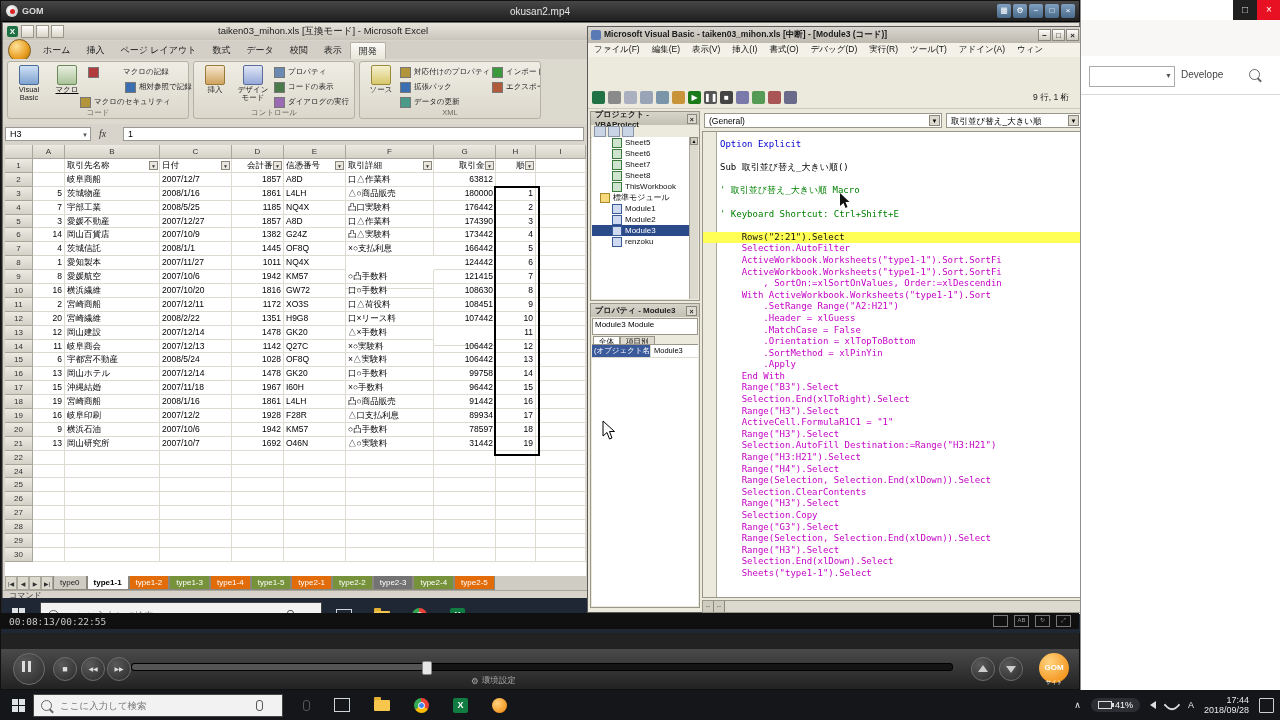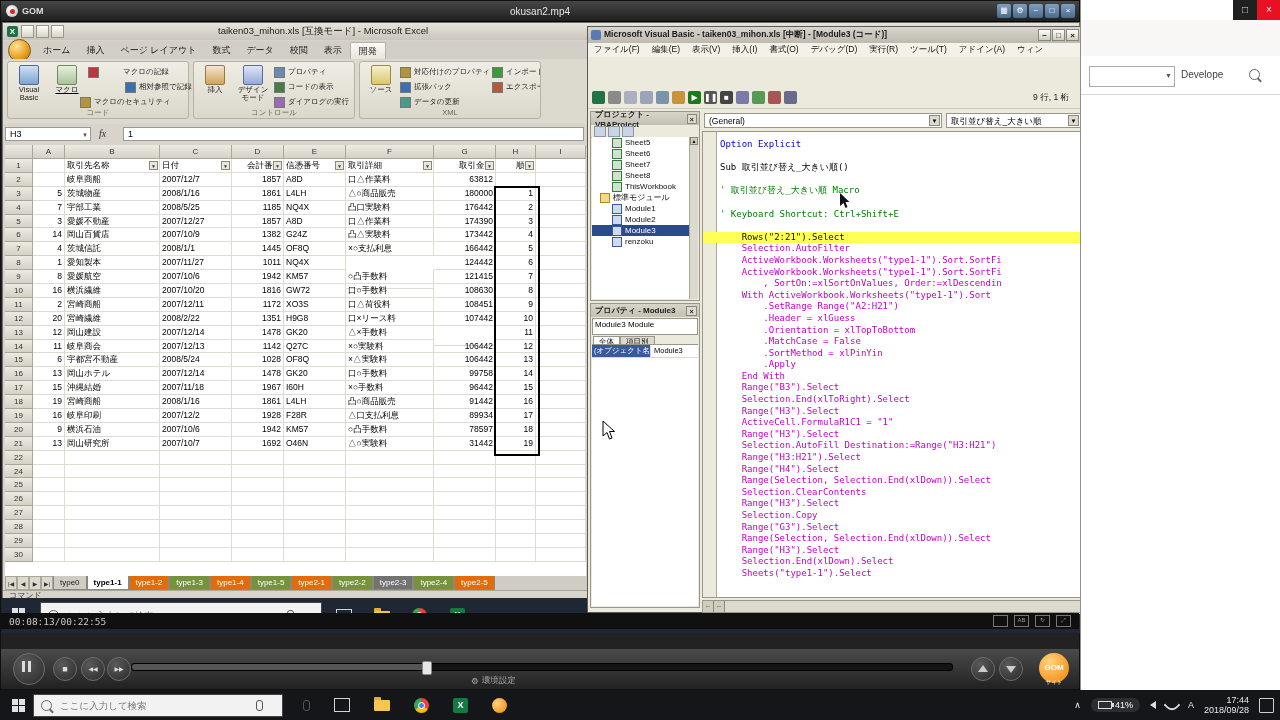--- a/index.html
+++ b/index.html
@@ -870,22 +870,22 @@
                 <div class="cl comment">' Keyboard Shortcut: Ctrl+Shift+E</div>
                 <div class="cl plain">&nbsp;</div>
                 <div class="cl current">    Rows("2:21").Select</div>
                 <div class="cl magenta">    Selection.AutoFilter</div>
                 <div class="cl magenta">    ActiveWorkbook.Worksheets("type1-1").Sort.SortFi</div>
                 <div class="cl magenta">    ActiveWorkbook.Worksheets("type1-1").Sort.SortFi</div>
                 <div class="cl magenta">        , SortOn:=xlSortOnValues, Order:=xlDescendin</div>
                 <div class="cl magenta">    With ActiveWorkbook.Worksheets("type1-1").Sort</div>
                 <div class="cl magenta">        .SetRange Range("A2:H21")</div>
                 <div class="cl magenta">        .Header = xlGuess</div>
+                <div class="cl magenta">        .MatchCase = False</div>
                 <div class="cl magenta">        .Orientation = xlTopToBottom</div>
-                <div class="cl magenta">        .MatchCase = False</div>
                 <div class="cl magenta">        .SortMethod = xlPinYin</div>
                 <div class="cl magenta">        .Apply</div>
                 <div class="cl magenta">    End With</div>
                 <div class="cl magenta">    Range("B3").Select</div>
                 <div class="cl magenta">    Selection.End(xlToRight).Select</div>
                 <div class="cl magenta">    Range("H3").Select</div>
                 <div class="cl magenta">    ActiveCell.FormulaR1C1 = "1"</div>
                 <div class="cl magenta">    Range("H3").Select</div>
                 <div class="cl magenta">    Selection.AutoFill Destination:=Range("H3:H21")</div>
                 <div class="cl magenta">    Range("H3:H21").Select</div>

